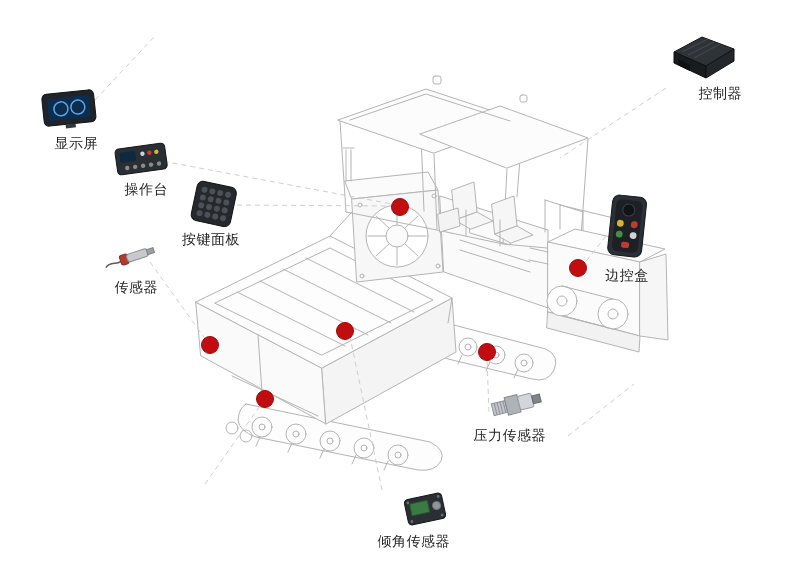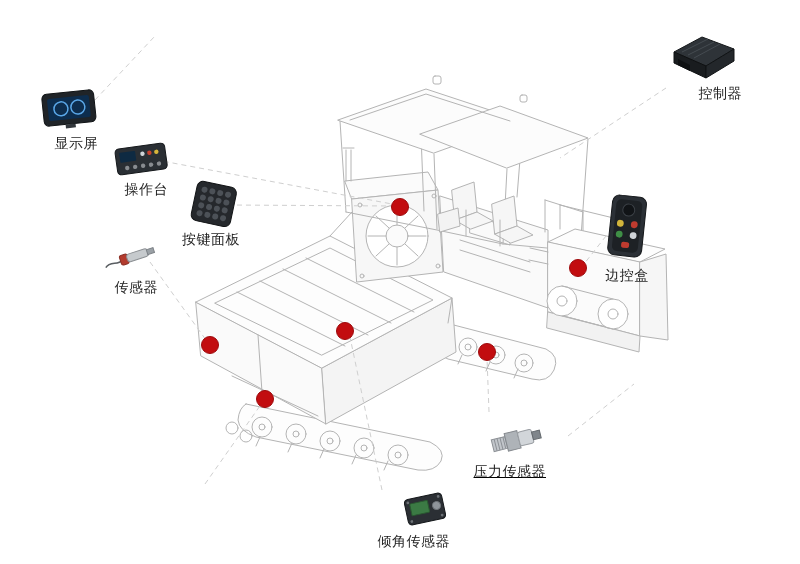--- a/index.html
+++ b/index.html
@@ -207,21 +207,21 @@
         <circle cx="16" cy="30" r="3.4" fill="#d2b53b"></circle>
         <circle cx="30" cy="30" r="3.4" fill="#bf3b2f"></circle>
         <circle cx="16" cy="41" r="3.4" fill="#3f8f46"></circle>
         <circle cx="30" cy="41" r="3.4" fill="#cfd3d7"></circle>
         <rect x="19" y="48" width="8" height="6" rx="2" fill="#bf3b2f"></rect>
       </g>
     </svg>
     <div class="label">边控盒</div>
   </div>
 
-  <div class="component" style="left:436px;top:420px;width:110px;text-decoration:underline;">
+  <div class="component" style="left:436px;top:384px;width:110px;">
     <svg width="60" height="40" viewBox="0 0 60 40">
       <g transform="rotate(-14 30 20)">
         <rect x="6" y="14" width="14" height="12" fill="#c2c6cb" stroke="#8d9196"></rect>
         <path d="M9,14 L9,26 M12,14 L12,26 M15,14 L15,26 M18,14 L18,26" stroke="#8d9196"></path>
         <rect x="20" y="11" width="13" height="18" fill="#aeb3b8" stroke="#85898e"></rect>
         <rect x="33" y="13" width="14" height="14" rx="2" fill="#d2d6da" stroke="#9a9ea3"></rect>
         <rect x="47" y="16" width="8" height="8" fill="#7f858b" stroke="#63686d"></rect>
       </g>
     </svg>
     <div class="label">压力传感器</div>

